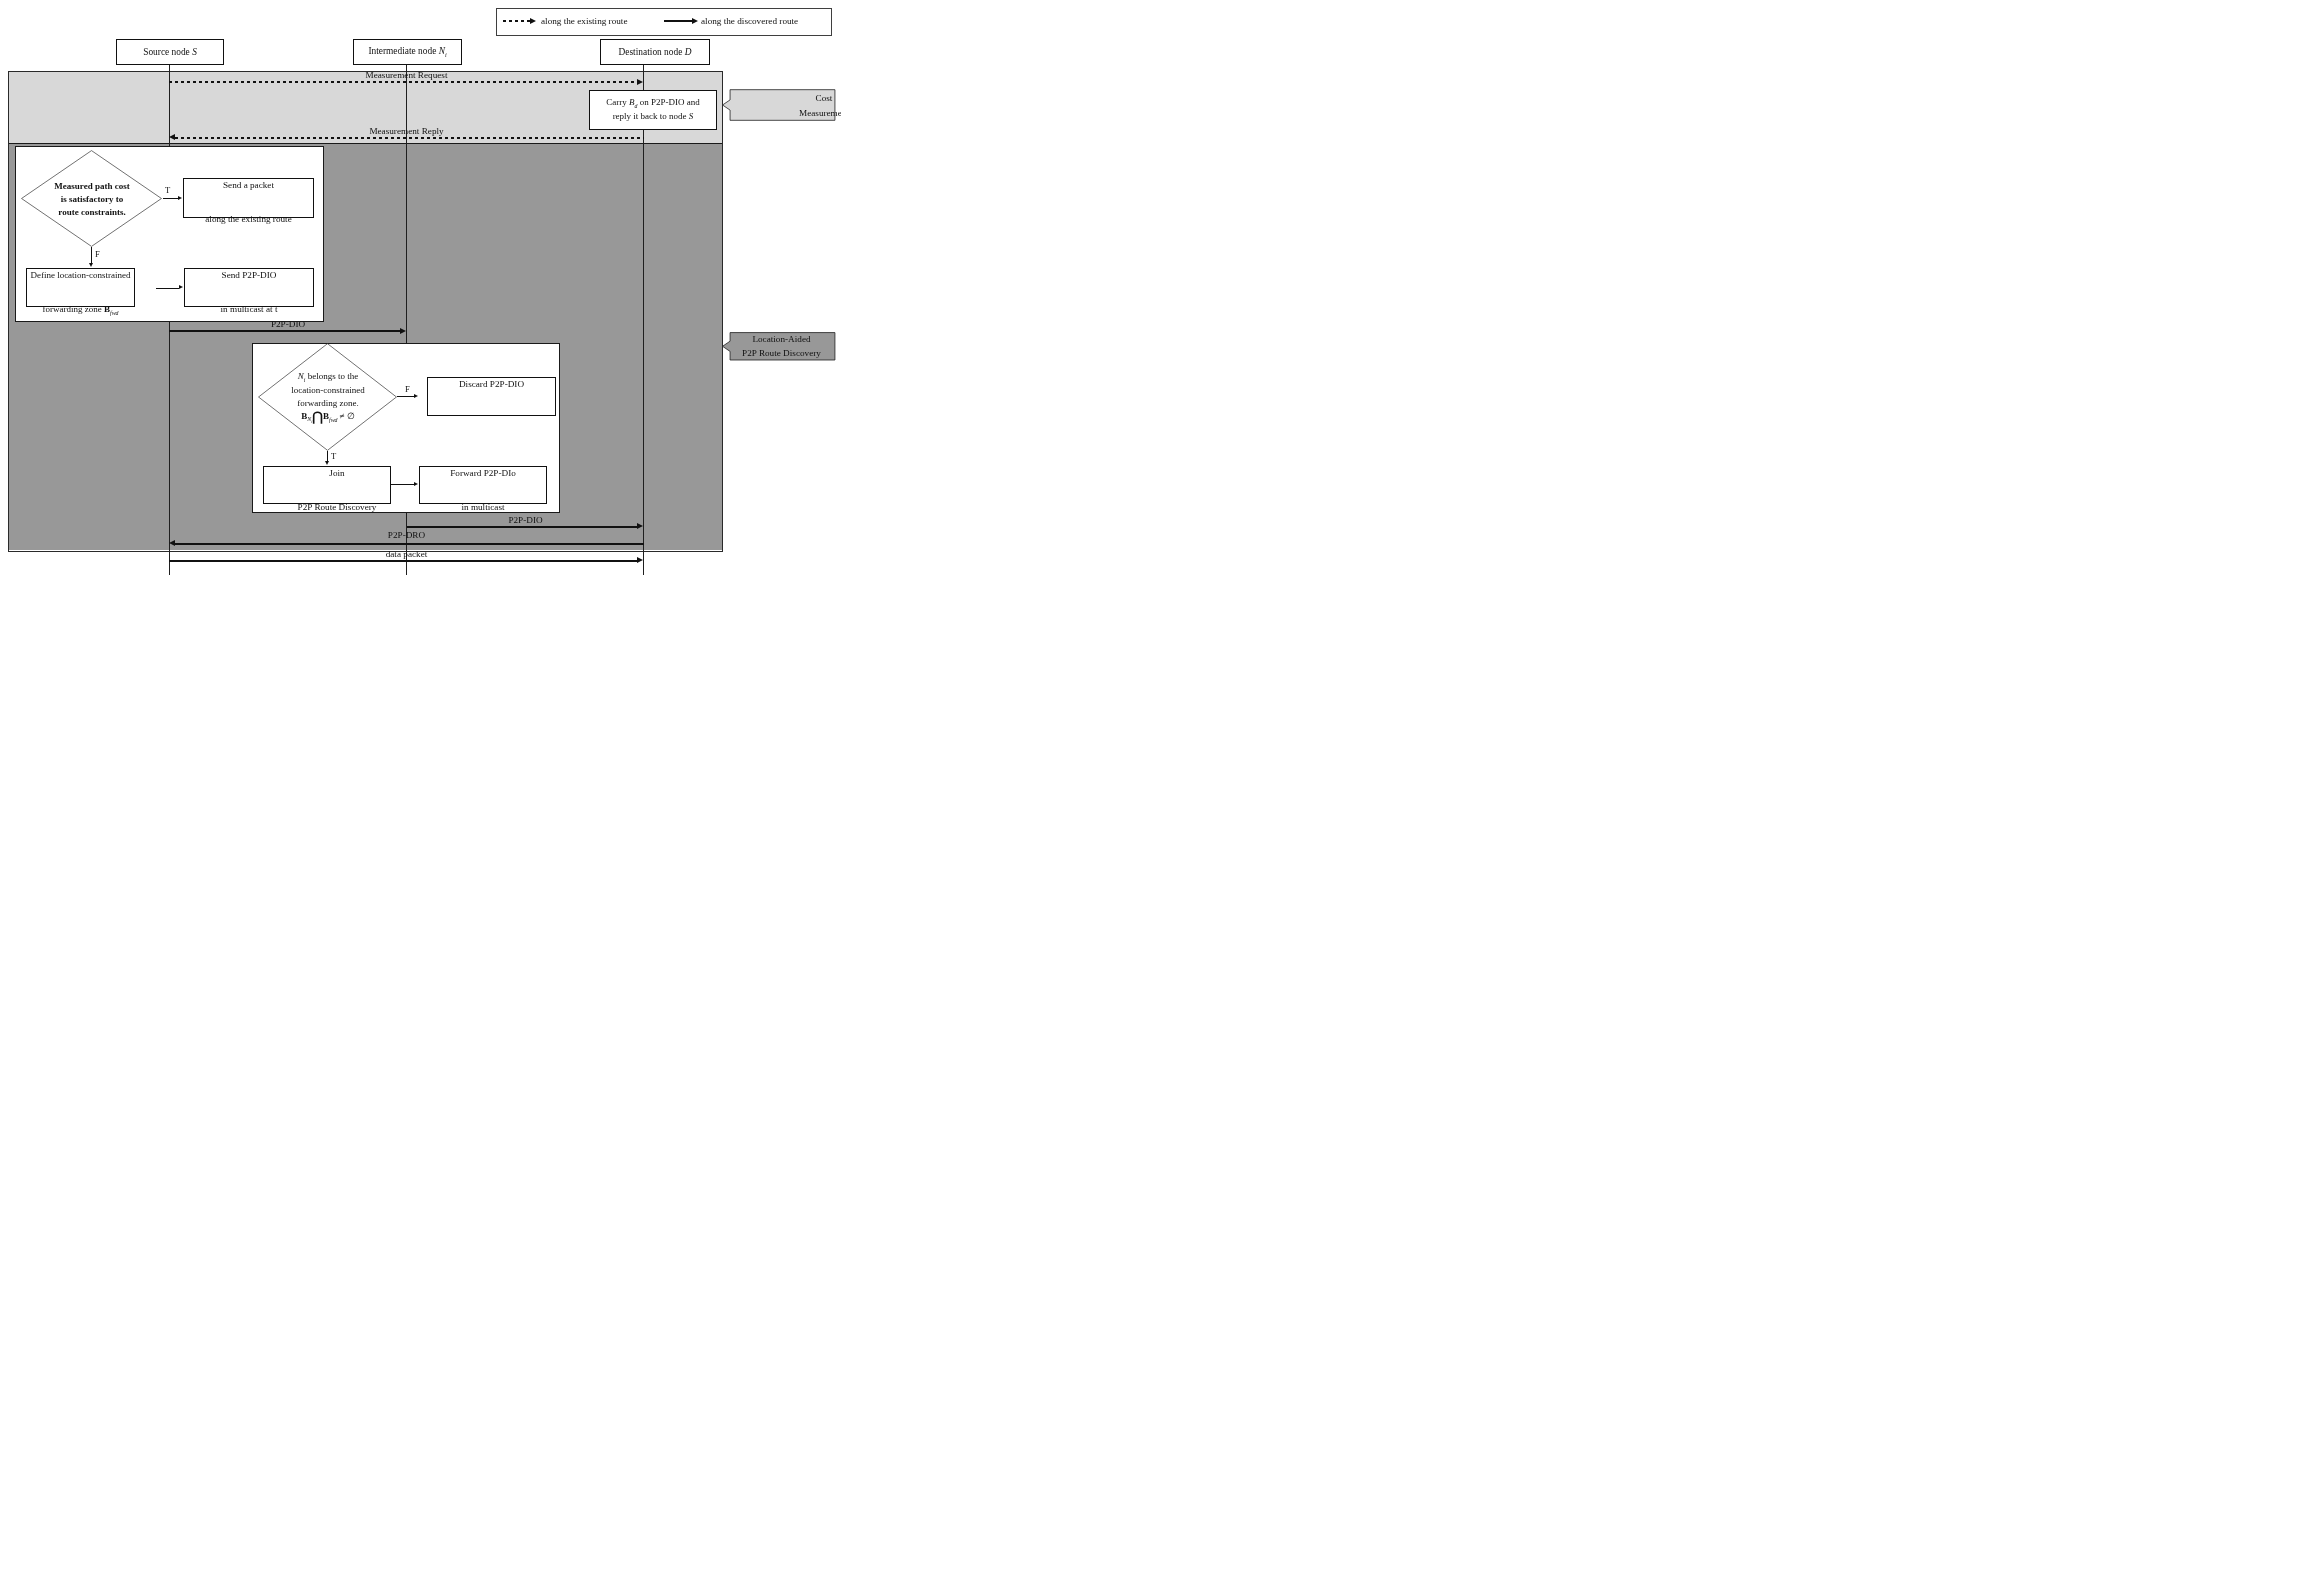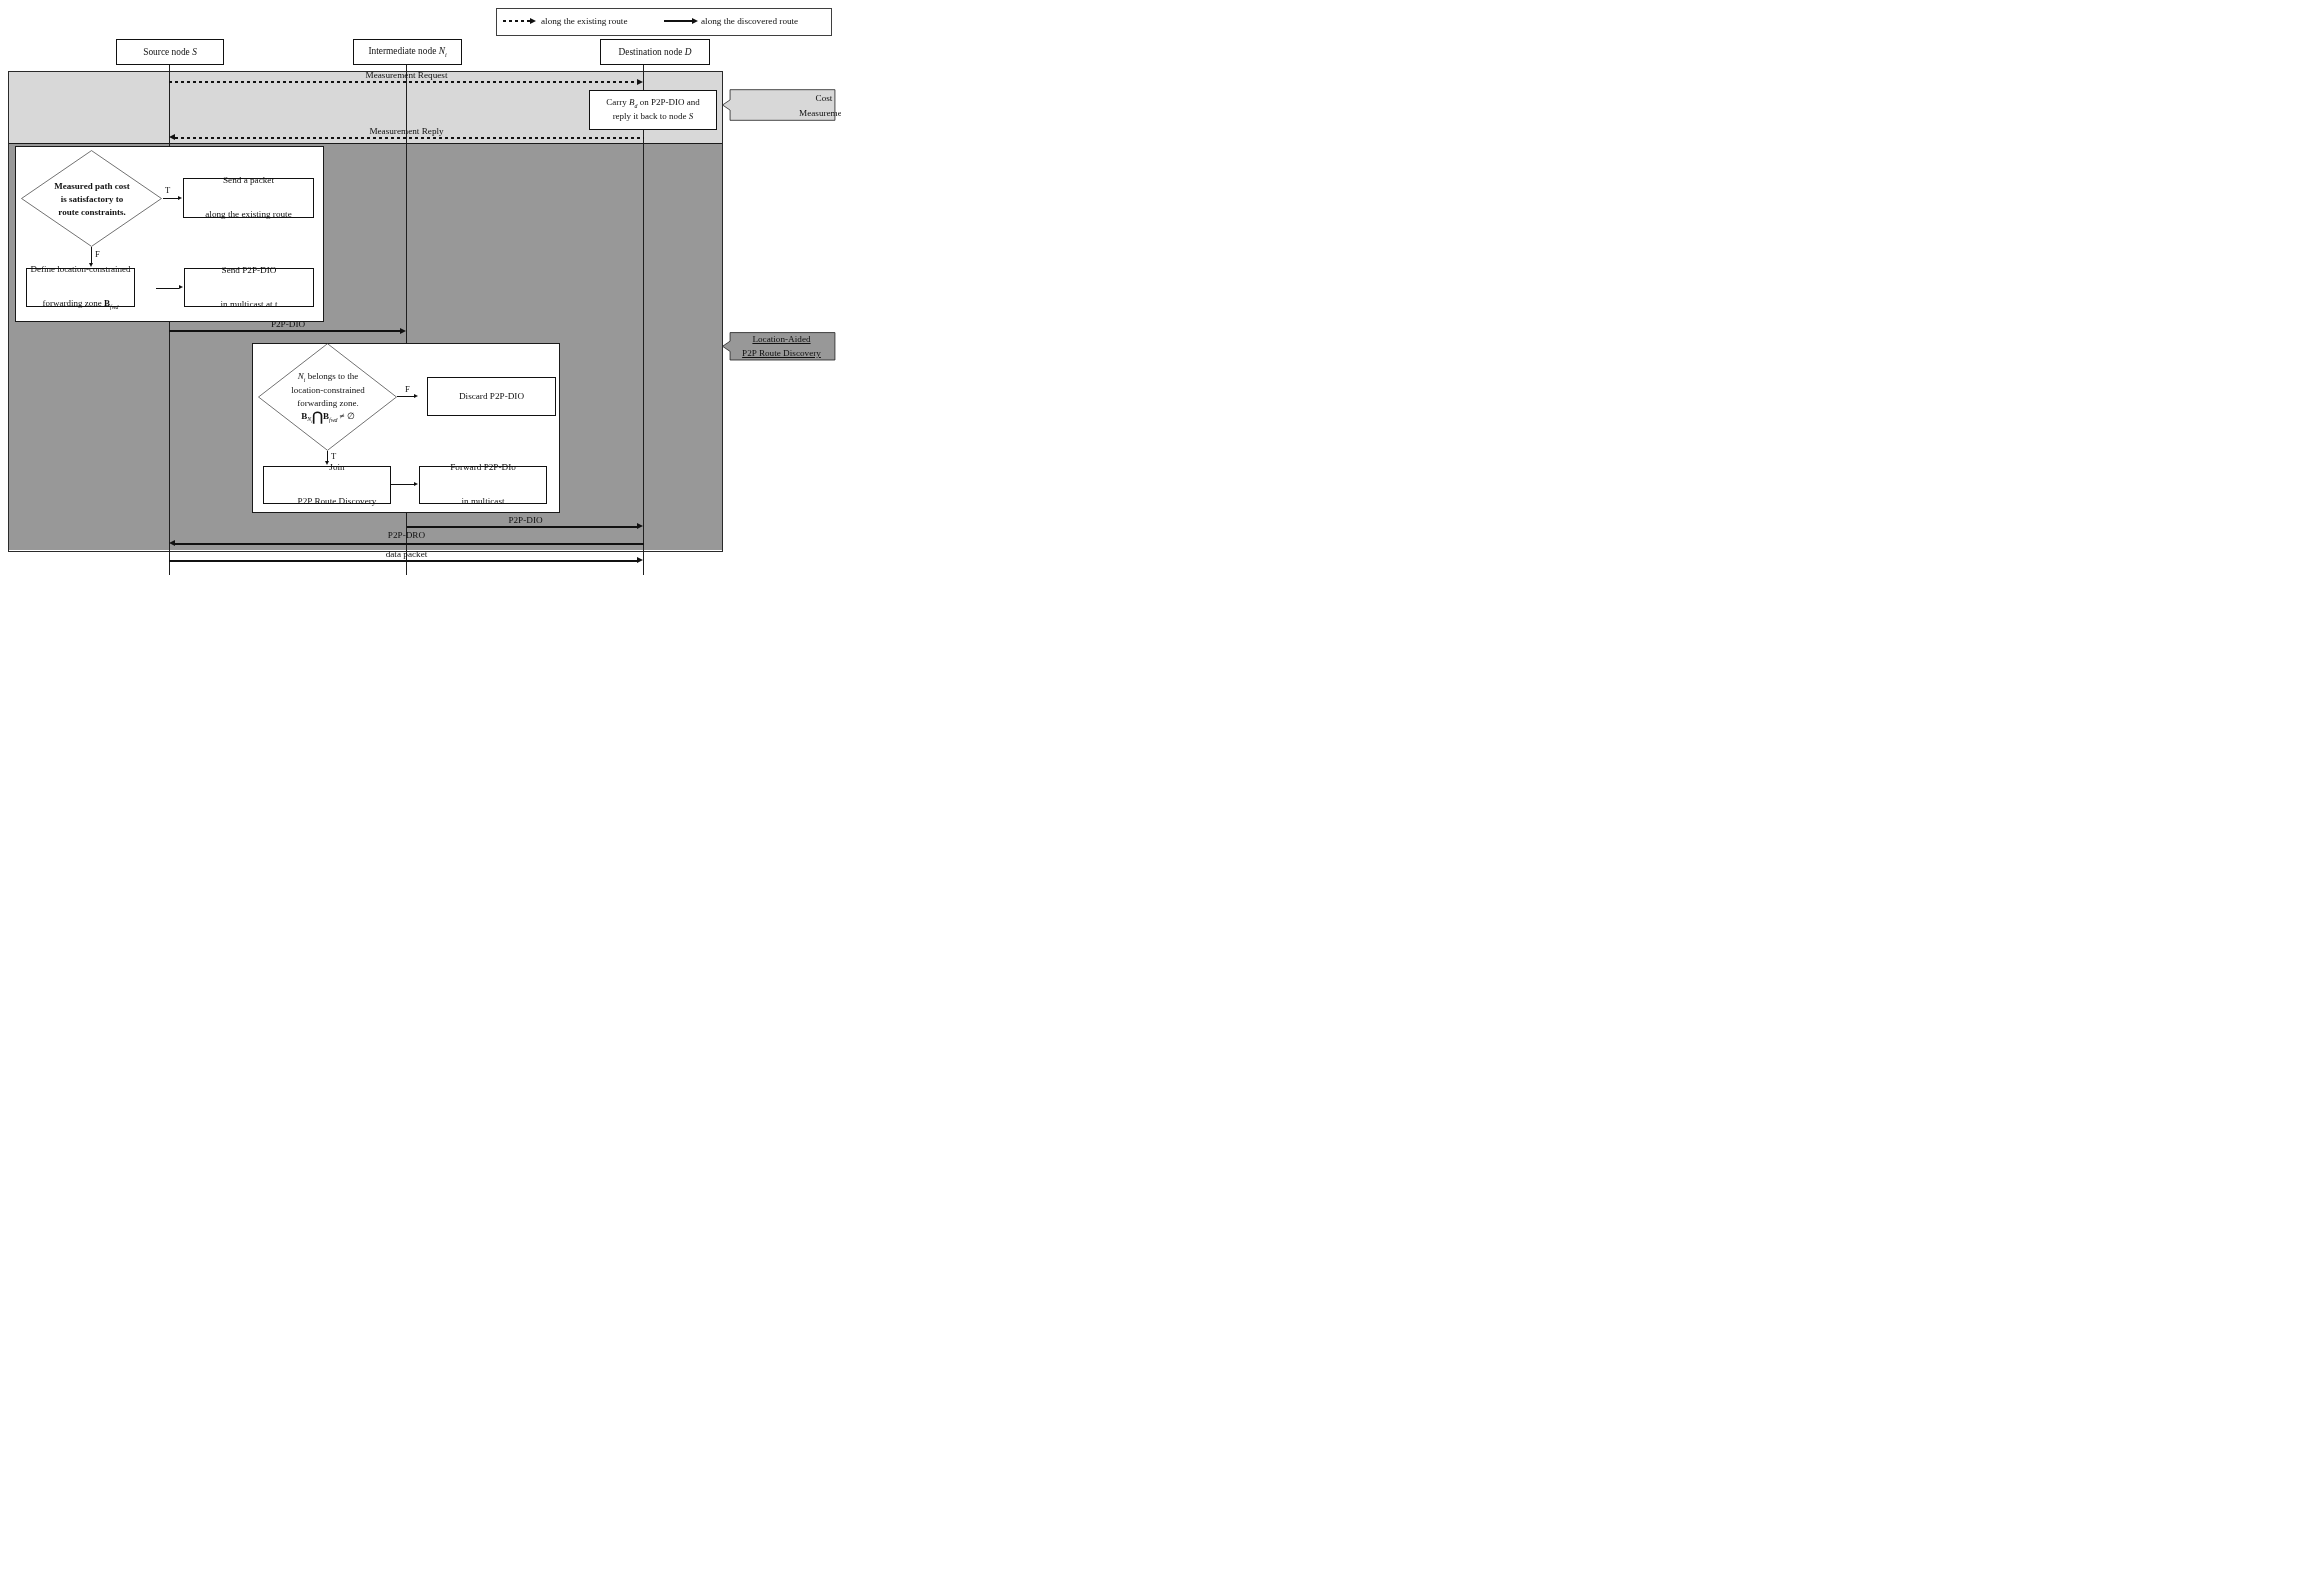--- a/index.html
+++ b/index.html
@@ -16,21 +16,21 @@
   .bands{border:1.1px solid #2a2a2a;box-sizing:border-box;}
   .band-light{background:var(--band-light);border-bottom:1.1px solid #1a1a1a;box-sizing:border-box;}
   .band-dark{background:var(--band-dark);}
   
   .lifeline{width:1.1px;background:#1f1f1f;}
   
   .nodebox{background:#fff;border:1.1px solid #111;box-sizing:border-box;
     display:flex;align-items:center;justify-content:center;
     font-size:9.4px;white-space:nowrap;}
   .actionbox{background:#fff;border:1.1px solid #111;box-sizing:border-box;
-    display:flex;flex-direction:column;align-items:center;justify-content:center;
+    display:flex;flex-direction:column;align-items:center;justify-content:flex-start;
     font-size:9.2px;line-height:1.5;text-align:center;gap:20px;}
   .panel{background:var(--panel);border:0.8px solid #1a1a1a;box-sizing:border-box;}
   .notebox{background:#fff;border:1.3px solid #111;box-sizing:border-box;
     display:flex;flex-direction:column;align-items:center;justify-content:center;
     font-size:9px;line-height:1.55;text-align:center;}
   
   .hline{height:1.7px;background:var(--line);}
   .hline-thin{height:0.9px;background:var(--line);}
   .vline-thin{width:0.9px;background:var(--line);}
   .dash{height:1.8px;background:repeating-linear-gradient(90deg,var(--line) 0 3.2px,transparent 3.2px 6px);}
@@ -163,21 +163,21 @@
   <div class="abs hline-thin" style="left:391px;top:484px;width:23px;"></div>
   <div class="abs head-r-sm" style="left:414px;top:482px;"></div>
   <div class="abs actionbox" style="left:419px;top:466px;width:128px;height:38px;">
     <div>Forward P2P-DIo</div>
     <div>in multicast</div>
   </div>
 
   <svg class="abs" style="left:722px;top:332px;" width="114" height="28.6" viewBox="0 0 212 53">
     <polygon points="15,1 210,1 210,52 15,52 15,36 1,26.5 15,17" fill="var(--band-dark)" stroke="#222" stroke-width="1.5"></polygon>
   </svg>
-  <div class="abs callout-text" style="left:728px;top:333px;width:107px;line-height:1.5;text-decoration:underline;">
+  <div class="abs callout-text" style="left:728px;top:333px;width:107px;line-height:1.5;">
     <div>Location-Aided</div>
     <div>P2P Route Discovery</div>
   </div>
 
   <div class="abs msg-label" style="left:407px;top:515px;width:237px;">P2P-DIO</div>
   <div class="abs hline" style="left:407px;top:526px;width:231px;"></div>
   <div class="abs head-r" style="left:637px;top:523px;"></div>
 
   <div class="abs msg-label" style="left:169px;top:530px;width:475px;">P2P-DRO</div>
   <div class="abs hline" style="left:175px;top:543px;width:469px;"></div>

